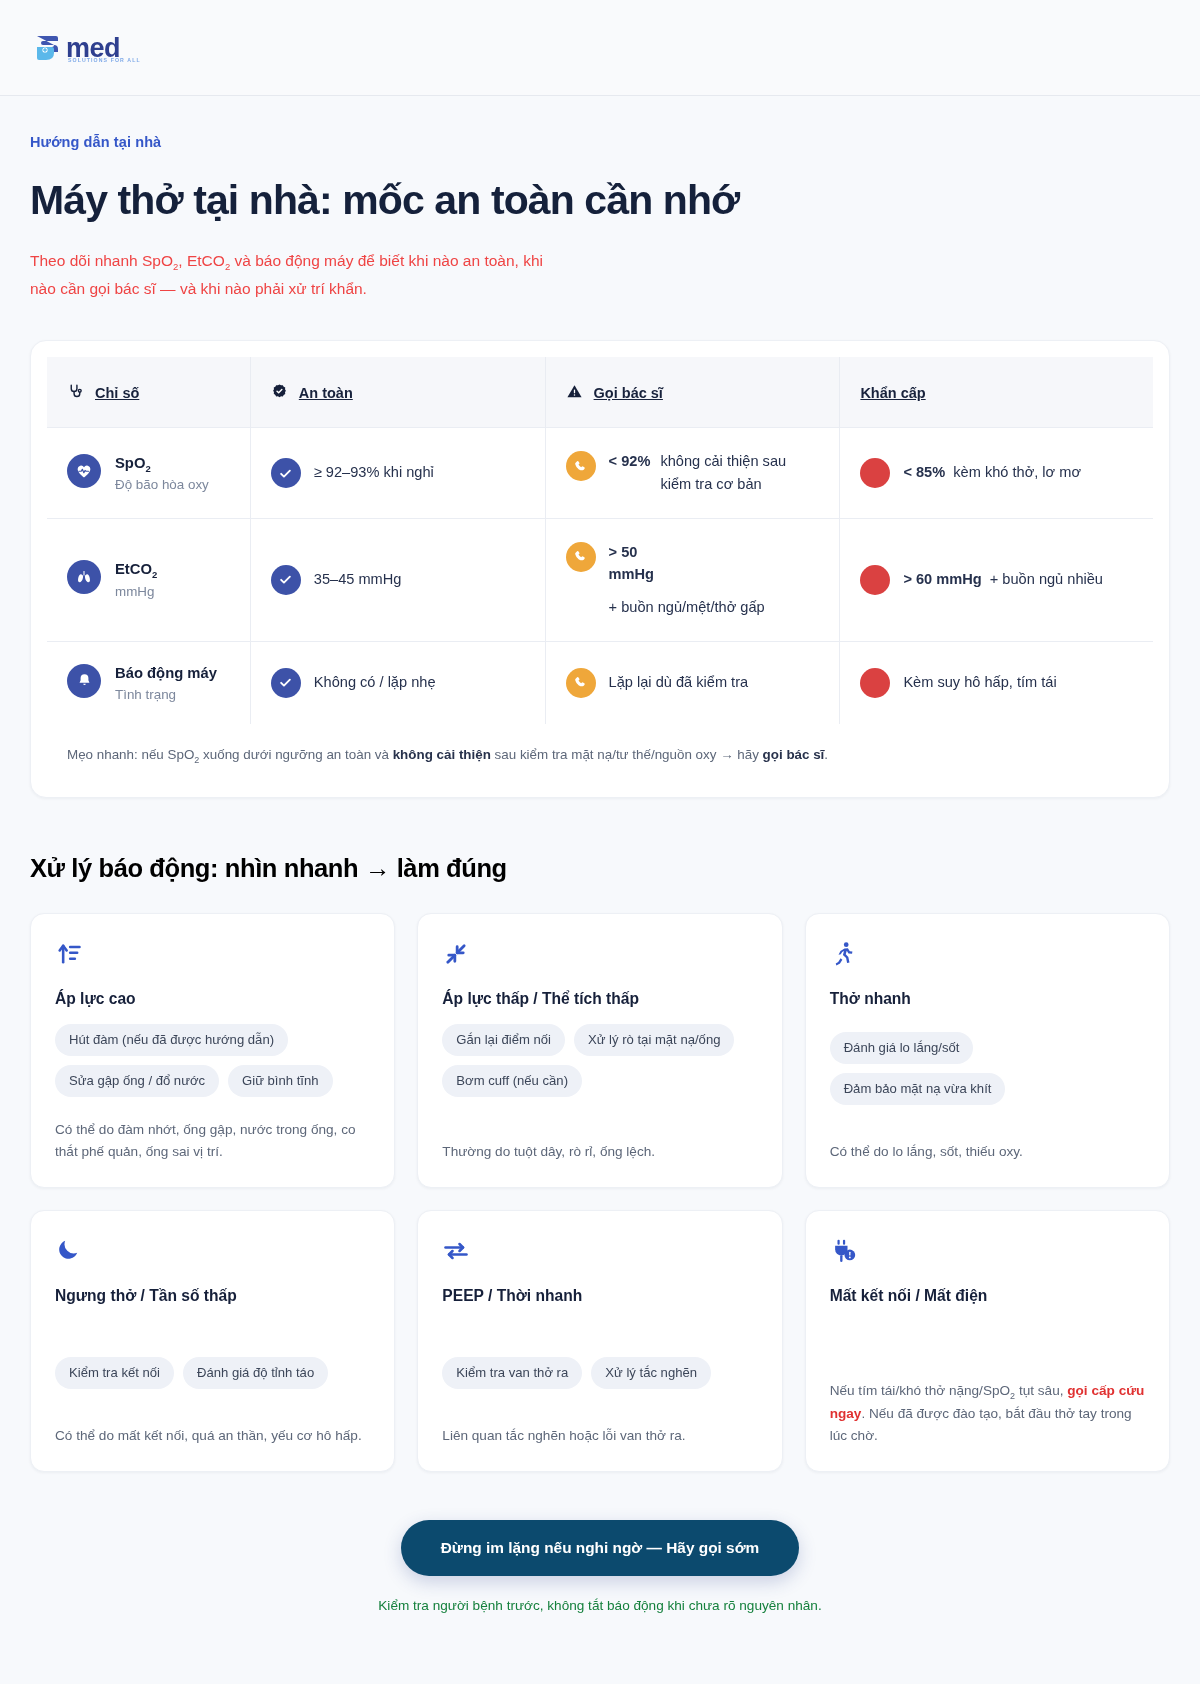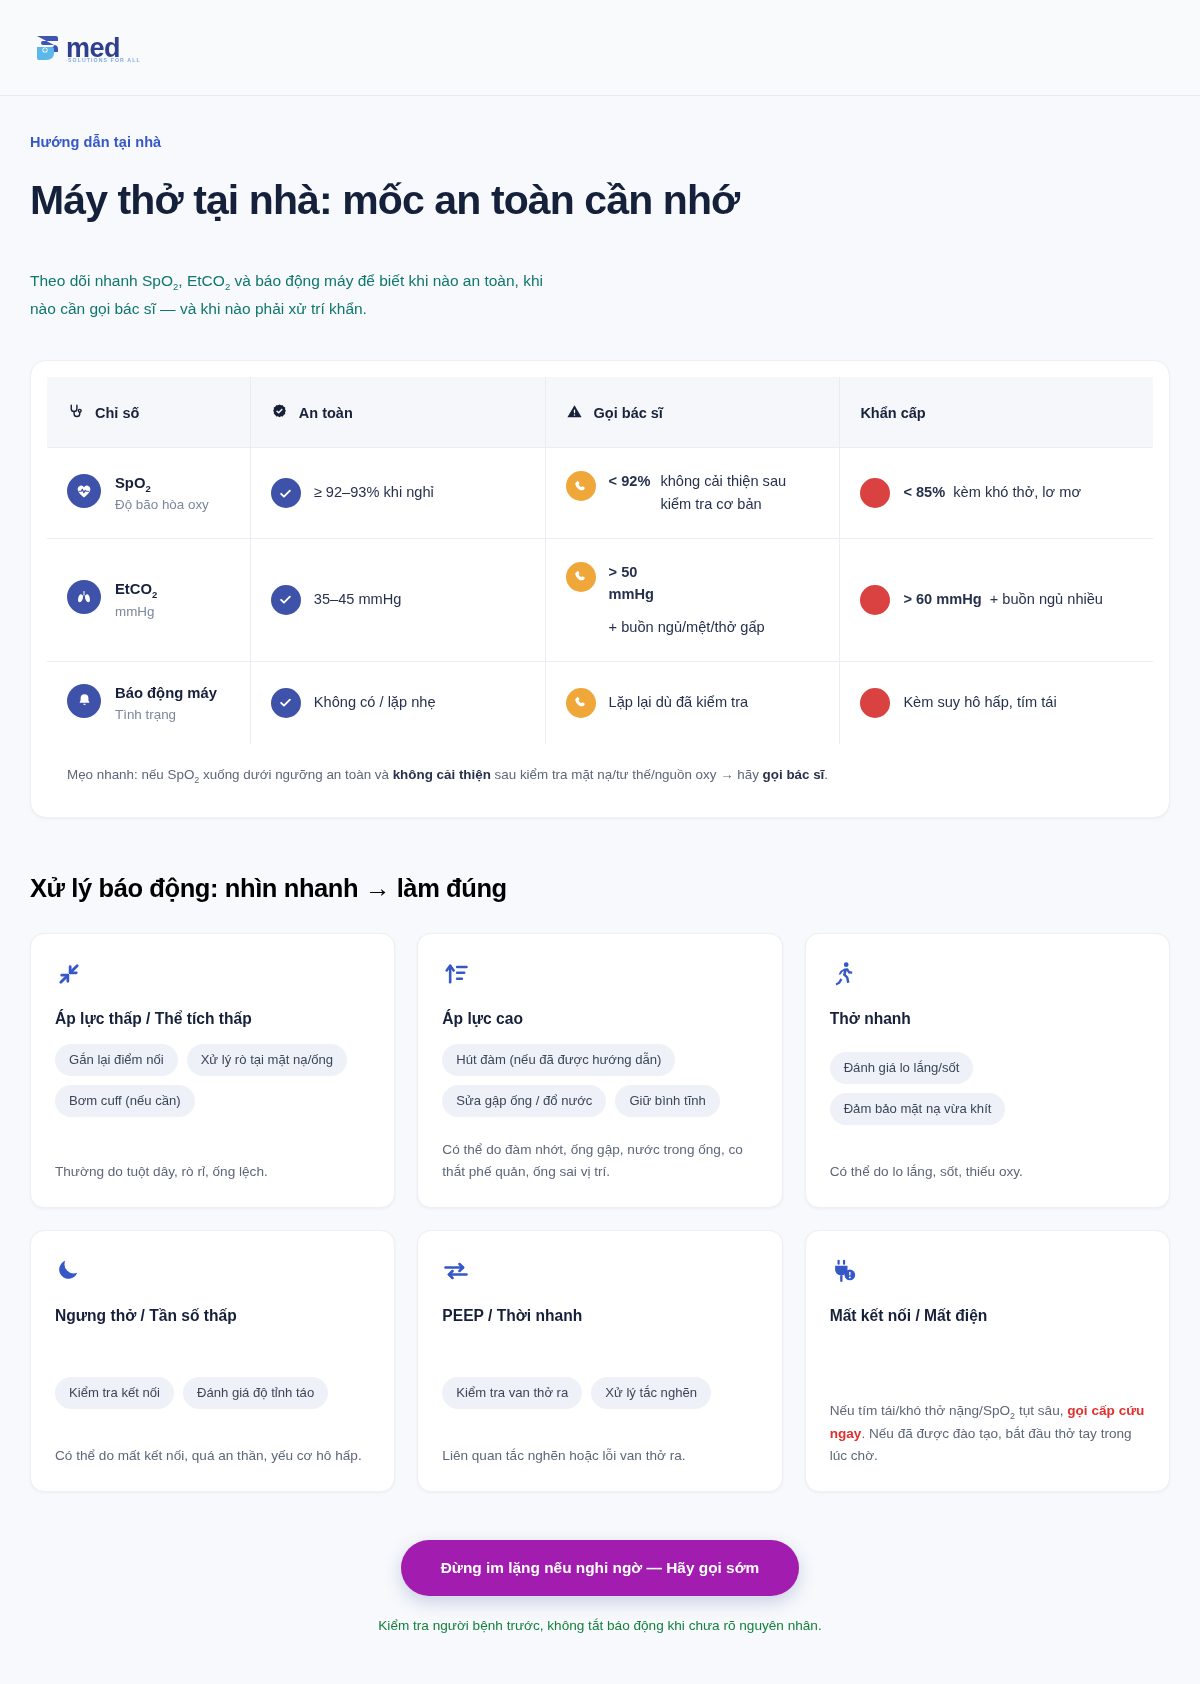--- a/index.html
+++ b/index.html
@@ -56,24 +56,24 @@
   }
   h1.page-title {
     font-size: 41px;
     line-height: 1.18;
     font-weight: 700;
     letter-spacing: -0.9px;
     margin-top: 26px;
     color: #15213b;
   }
   .lede {
-    margin-top: 44px;
+    margin-top: 24px;
     font-size: 15.5px;
     line-height: 1.72;
-    color: #0f766e;
+    color: #ef4444;
     max-width: 530px;
   }
   .lede sub { font-size: 9.5px; }
 
   
   .table-card {
     margin-top: 38px;
     background: #ffffff;
     border-radius: 16px;
     border: 1px solid #edf0f5;
@@ -83,20 +83,21 @@
   table.matrix { width: 100%; border-collapse: collapse; table-layout: fixed; }
   table.matrix thead th {
     background: #f6f7fa;
     text-align: left;
     font-size: 14.5px;
     font-weight: 700;
     color: #18223c;
     padding: 26px 20px 24px;
     border-right: 1px solid #e9ecf2;
     vertical-align: middle;
+    text-decoration: underline;
   }
   table.matrix thead th:last-child { border-right: none; }
   .th-inner { display: flex; align-items: center; gap: 11px; }
   col.c1 { width: 200px; }
   col.c2 { width: 290px; }
   col.c3 { width: 290px; }
   col.c4 { width: 308px; }
 
   table.matrix tbody td {
     padding: 22px 20px;
@@ -192,21 +193,21 @@
     color: #5d6779;
   }
   .alarm-note .danger { color: #e03131; font-weight: 700; }
   .alarm-note sub { font-size: 9px; }
   .spacer-note { margin-top: auto; }
 
   
   .cta-wrap { margin-top: 48px; text-align: center; }
   .cta-btn {
     display: inline-block;
-    background: #a21caf;
+    background: #0c4a6e;
     color: #fff;
     font-size: 15.4px;
     font-weight: 700;
     border: none;
     border-radius: 999px;
     padding: 19px 40px;
     cursor: pointer;
     box-shadow: 0 6px 18px rgba(43,63,143,.22);
     font-family: inherit;
   }
@@ -439,53 +440,53 @@
       <span>Mẹo nhanh: nếu SpO</span><sub>2</sub><span> xuống dưới ngưỡng an toàn và </span><b>không cải thiện</b><span> sau kiểm tra mặt nạ/tư thế/nguồn oxy → hãy </span><b>gọi bác sĩ</b><span>.</span>
     </div>
   </section>
 
   <h2 class="section-title">Xử lý báo động: nhìn nhanh → làm đúng</h2>
 
   <div class="card-grid">
 
     <div class="alarm-card">
       <span class="alarm-icon">
-        <svg width="28" height="28" viewBox="0 0 24 24" fill="none" stroke="#3557c8" stroke-width="2.4" stroke-linecap="round" stroke-linejoin="round">
-          <path d="M19 5l-6 6"></path>
-              <path d="M13 5.8V11h5.2"></path>
-          <path d="M5 19l6-6"></path>
-              <path d="M11 18.2V13H5.8"></path>
-        </svg>
-      </span>
-      <div class="alarm-title">Áp lực thấp / Thể tích thấp</div>
-      <div class="chips">
-        <span class="chip">Gắn lại điểm nối</span>
-        <span class="chip">Xử lý rò tại mặt nạ/ống</span>
-        <span class="chip">Bơm cuff (nếu cần)</span>
-      </div>
-      <div class="alarm-note">Thường do tuột dây, rò rỉ, ống lệch.</div>
-    </div>
-
-    <div class="alarm-card">
-      <span class="alarm-icon">
         <svg width="28" height="28" viewBox="0 0 24 24" fill="none" stroke="#3557c8" stroke-width="2.2" stroke-linecap="round" stroke-linejoin="round">
           <path d="M4 9l3-4 3 4"></path>
               <path d="M7 5v14"></path>
               <path d="M13 6h8"></path>
               <path d="M13 11h6"></path>
               <path d="M13 16h4"></path>
         </svg>
       </span>
       <div class="alarm-title">Áp lực cao</div>
       <div class="chips">
         <span class="chip">Hút đàm (nếu đã được hướng dẫn)</span>
         <span class="chip">Sửa gập ống / đổ nước</span>
         <span class="chip">Giữ bình tĩnh</span>
       </div>
       <div class="alarm-note">Có thể do đàm nhớt, ống gập, nước trong ống, co thắt phế quản, ống sai vị trí.</div>
+    </div>
+
+    <div class="alarm-card">
+      <span class="alarm-icon">
+        <svg width="28" height="28" viewBox="0 0 24 24" fill="none" stroke="#3557c8" stroke-width="2.4" stroke-linecap="round" stroke-linejoin="round">
+          <path d="M19 5l-6 6"></path>
+              <path d="M13 5.8V11h5.2"></path>
+          <path d="M5 19l6-6"></path>
+              <path d="M11 18.2V13H5.8"></path>
+        </svg>
+      </span>
+      <div class="alarm-title">Áp lực thấp / Thể tích thấp</div>
+      <div class="chips">
+        <span class="chip">Gắn lại điểm nối</span>
+        <span class="chip">Xử lý rò tại mặt nạ/ống</span>
+        <span class="chip">Bơm cuff (nếu cần)</span>
+      </div>
+      <div class="alarm-note">Thường do tuột dây, rò rỉ, ống lệch.</div>
     </div>
 
     <div class="alarm-card">
       <span class="alarm-icon">
         <svg width="27" height="27" viewBox="0 0 24 24" fill="#3557c8">
           <circle cx="14.4" cy="4.2" r="2.1"></circle>
           <path d="M12.9 7.6l-3.6 2.1-1.7 3.3 2-.4 1.2-2 1.6-.8-.9 3.6 2.8 2.6.9 4.4 2.1-.5-1-4.9-2.3-2.3.9-3.1 1.5 2.3 3.2.4.3-2-2.3-.3-1.7-2.6z"></path>
           <path d="M9.4 16.3l-2.1 3.3-2.2 1.2.6 1.8 3.2-1.7 2.1-3.4z"></path>
         </svg>
       </span>

